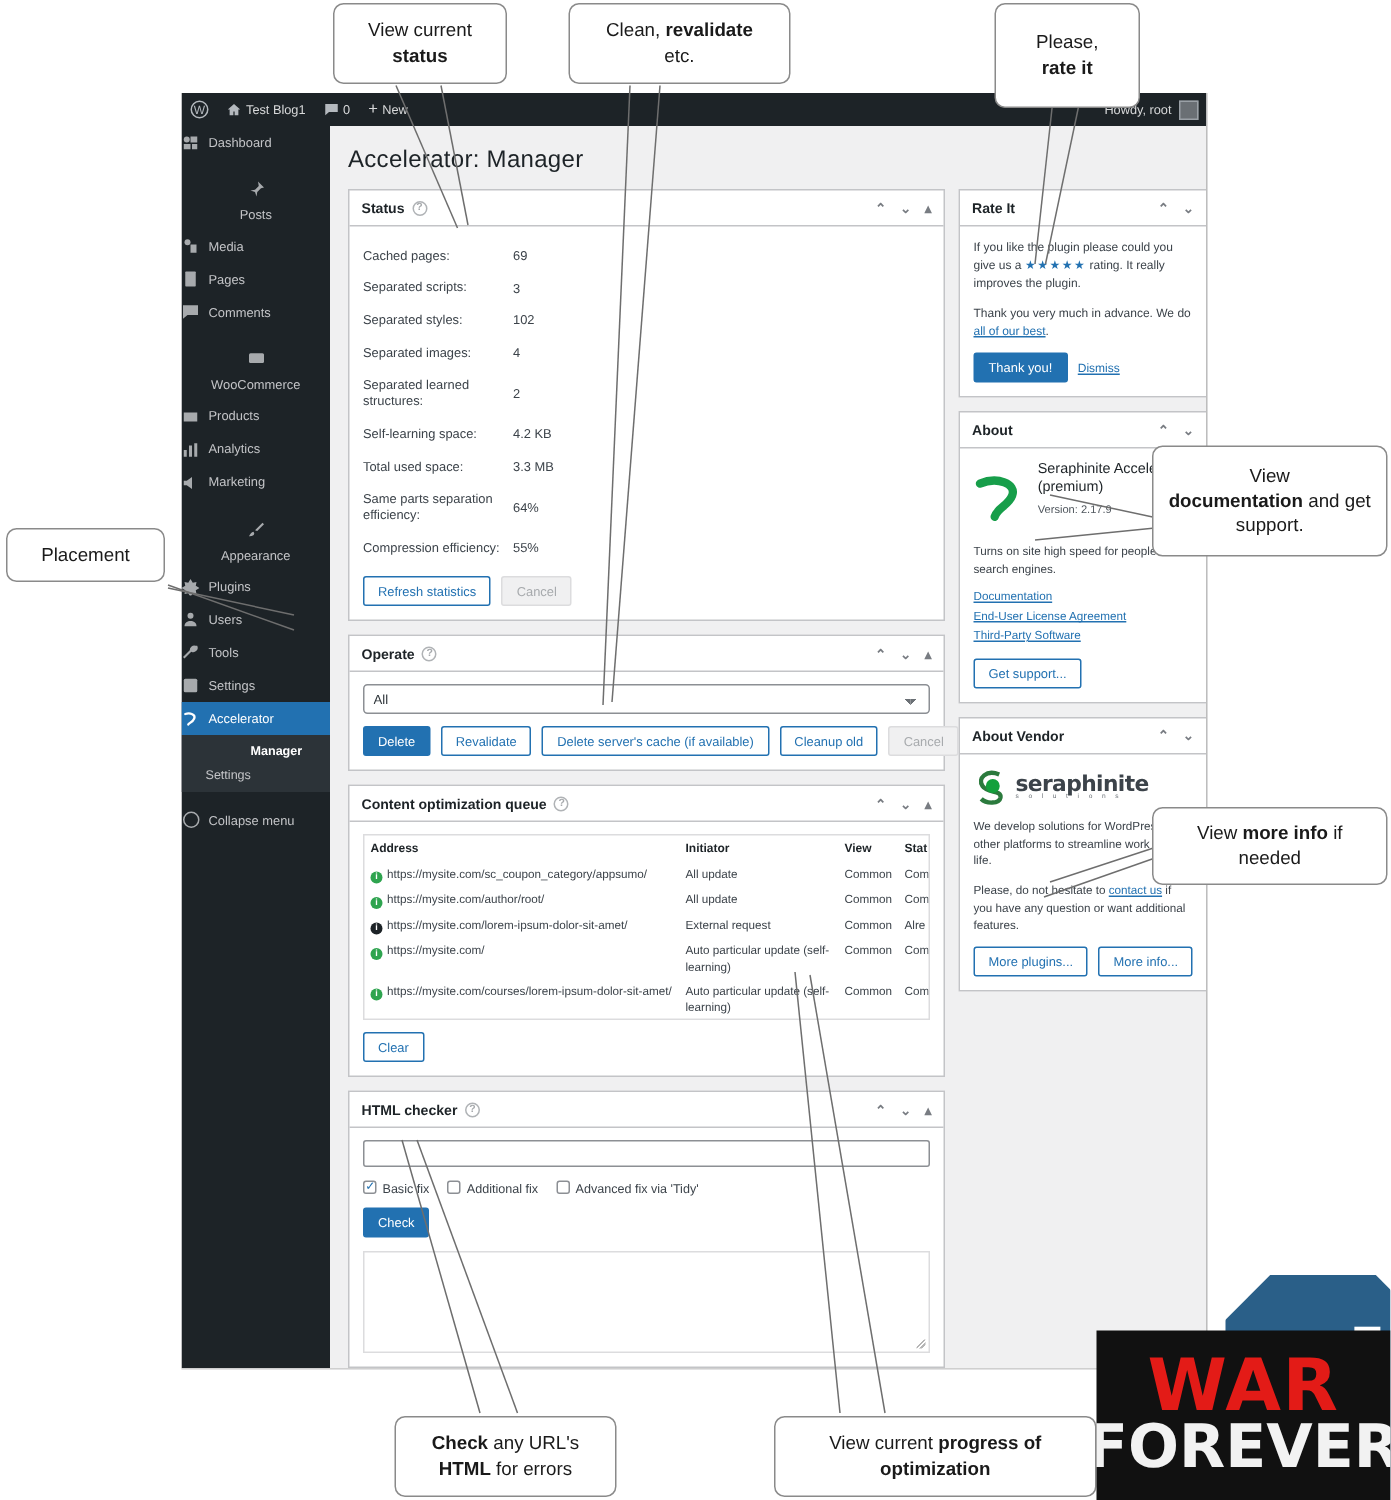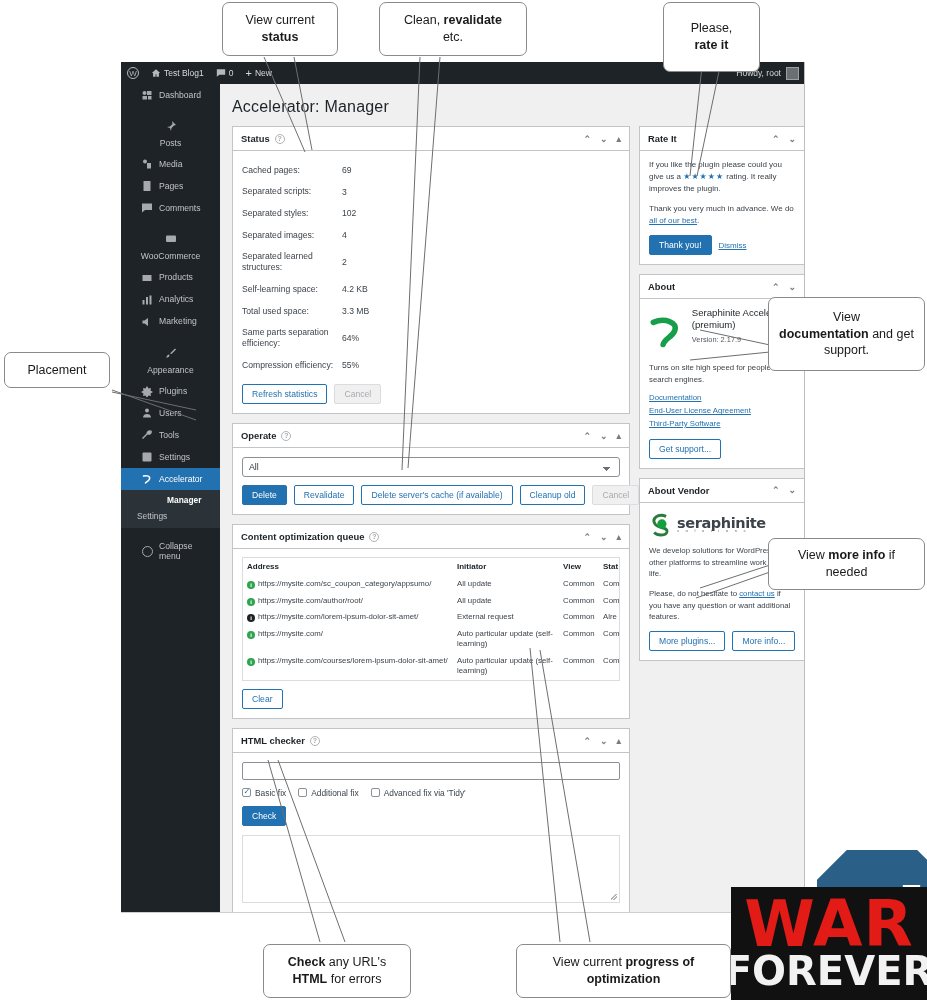--- a/index.html
+++ b/index.html
@@ -33,21 +33,21 @@
   .ab-logo { width:12px;height:12px;border-radius:50%;border:1.2px solid #b4b9be; position:relative;
              display:flex;align-items:center;justify-content:center; font-size:8px; color:#b4b9be;}
   .ab-right { margin-left:auto; display:flex; align-items:center; gap:5px; padding-right:5px;}
   .ab-avatar { width:13px;height:13px;background:#6a6f74;border:1px solid #9aa0a6;}
 
   
   .wp-sidebar {
     position:absolute; left:0; top:22px; width:99px; bottom:0;
     background:#1d2327; color:#c3c4c7; font-size:8.6px;
   }
-  .menu-item { display:flex; align-items:center; gap:6px; padding:5px 20px; line-height:1.2; position:relative;}
+  .menu-item { display:flex; align-items:center; gap:6px; padding:5px 0; line-height:1.2; position:relative;}
   .menu-item .mi-ico { width:12px; height:12px; flex:0 0 12px; display:flex; align-items:center; justify-content:center; color:#a7aaad; }
   .menu-item.sep { margin-top:9px;flex-direction:column; }
   .menu-item.current { background:#2271b1; color:#fff; }
   .menu-item.current .mi-ico { color:#fff; }
   .menu-item.current:after{
     content:""; position:absolute; right:-8px; top:50%; transform:translateY(-50%);
     border:8px solid transparent; border-left-color:#2271b1; border-right:0;
   }
   .submenu { background:#2c3338; padding:2px 0 4px 0; }
   .submenu div { padding:3px 8px 3px 16px; font-size:8.4px; color:#c3c4c7;}
@@ -144,21 +144,21 @@
   svg.leaders { position:absolute; left:0; top:0; width:927px; height:1000px; z-index:30; pointer-events:none;}
 
   
   .wm-corner { position:absolute; right:0; bottom:0; width:110px; height:150px; overflow:hidden; z-index:50;}
   .wm-corner .tri { position:absolute; right:-40px; top:0px; width:170px; height:170px; background:#2a5f88; transform:rotate(45deg); }
   .wm-corner .ft { position:absolute; right:4px; top:28px; color:#fff; font-size:34px; font-weight:bold; font-family:"DejaVu Sans", sans-serif;}
   .wm-war {
     position:absolute; right:0; bottom:0; width:196px; height:113px; background:#111; z-index:55;
     display:flex; flex-direction:column; align-items:center; justify-content:center; overflow:hidden;
   }
-  .wm-war .w1 { color:#e31b17; font-size:64px; font-weight:bold; letter-spacing:1px; line-height:0.84;
+  .wm-war .w1 { color:#e31b17; font-size:48px; font-weight:bold; letter-spacing:1px; line-height:0.84;
                 font-family:"DejaVu Sans", sans-serif; }
   .wm-war .w2 { color:#f2f2f2; font-size:40px; font-weight:bold; letter-spacing:0px; line-height:0.9;
                 font-family:"DejaVu Sans", sans-serif; margin-top:2px;}
 </style>
 </head>
 <body>
 
 <div id="root">
 
   <div class="wp-shot">

